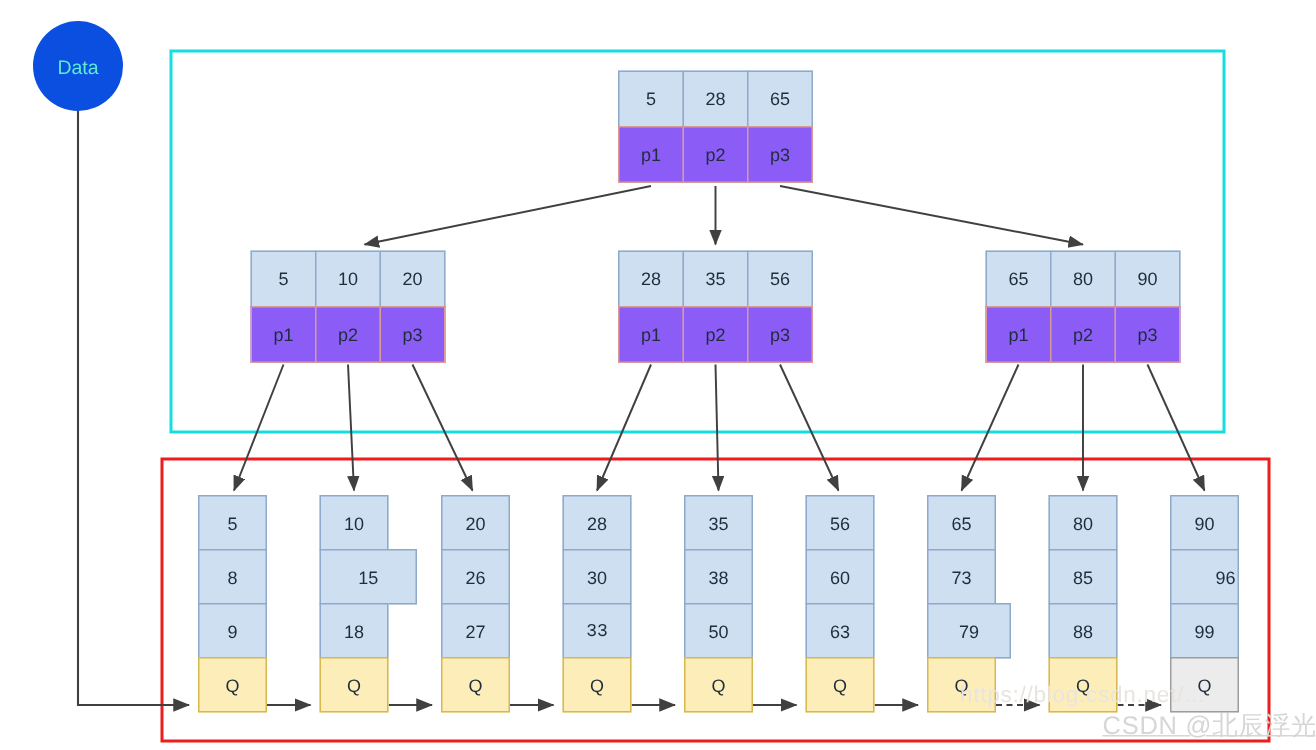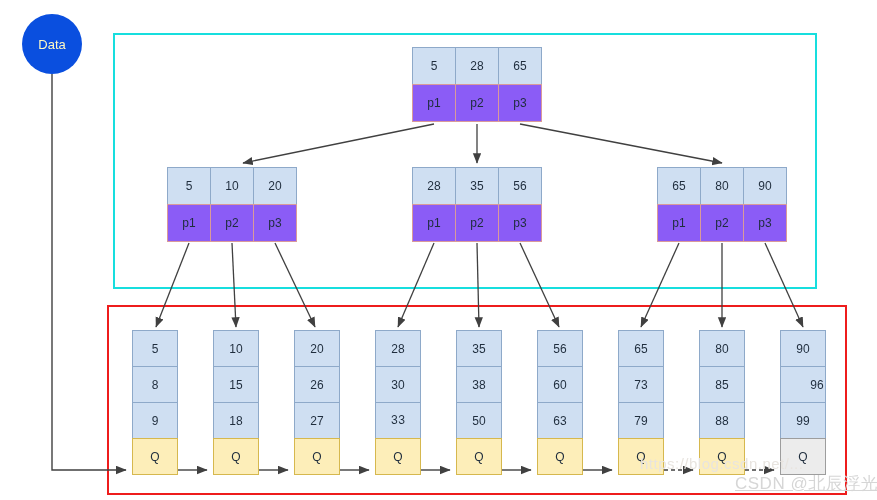--- a/index.html
+++ b/index.html
@@ -53,21 +53,21 @@
   .cell.q     { background: #fdeeb9; border-color: #d6b84e; }
   .cell.q-off { background: #ececec; border-color: #9d9d9d; }
 
   .data-circle {
     position: absolute;
     border-radius: 50%;
     background: #0a4fdf;
     display: flex;
     align-items: center;
     justify-content: center;
-    color: #fef9c3;
+    color: #5eead4;
     font-size: 13px;
   }
   .box {
     position: absolute;
     box-sizing: border-box;
     background: transparent;
   }
   .box.cyan { border: 2px solid #17dede; }
   .box.red  { border: 2px solid #ee1c1c; }
 
@@ -187,21 +187,21 @@
 
   <div class="node v" style="left:132px; top:330px; width:46px;">
     <div class="cell key" style="width:46px; height:37px;">5</div>
     <div class="cell key" style="width:46px; height:37px;">8</div>
     <div class="cell key" style="width:46px; height:37px;">9</div>
     <div class="cell q" style="width:46px; height:37px;">Q</div>
   </div>
 
   <div class="node v" style="left:213px; top:330px; width:46px;">
     <div class="cell key" style="width:46px; height:37px;">10</div>
-    <div class="cell key" style="width:46px; height:37px;">15</div>
+    <div class="cell key" style="width:65px; height:37px;">15</div>
     <div class="cell key" style="width:46px; height:37px;">18</div>
     <div class="cell q" style="width:46px; height:37px;">Q</div>
   </div>
 
   <div class="node v" style="left:294px; top:330px; width:46px;">
     <div class="cell key" style="width:46px; height:37px;">20</div>
     <div class="cell key" style="width:46px; height:37px;">26</div>
     <div class="cell key" style="width:46px; height:37px;">27</div>
     <div class="cell q" style="width:46px; height:37px;">Q</div>
   </div>
@@ -223,21 +223,21 @@
   <div class="node v" style="left:537px; top:330px; width:46px;">
     <div class="cell key" style="width:46px; height:37px;">56</div>
     <div class="cell key" style="width:46px; height:37px;">60</div>
     <div class="cell key" style="width:46px; height:37px;">63</div>
     <div class="cell q" style="width:46px; height:37px;">Q</div>
   </div>
 
   <div class="node v" style="left:618px; top:330px; width:46px;">
     <div class="cell key" style="width:46px; height:37px;">65</div>
     <div class="cell key" style="width:46px; height:37px;">73</div>
-    <div class="cell key" style="width:46px; height:37px;">79</div>
+    <div class="cell key" style="width:56px; height:37px;">79</div>
     <div class="cell q" style="width:46px; height:37px;">Q</div>
   </div>
 
   <div class="node v" style="left:699px; top:330px; width:46px;">
     <div class="cell key" style="width:46px; height:37px;">80</div>
     <div class="cell key" style="width:46px; height:37px;">85</div>
     <div class="cell key" style="width:46px; height:37px;">88</div>
     <div class="cell q" style="width:46px; height:37px;">Q</div>
   </div>
 

